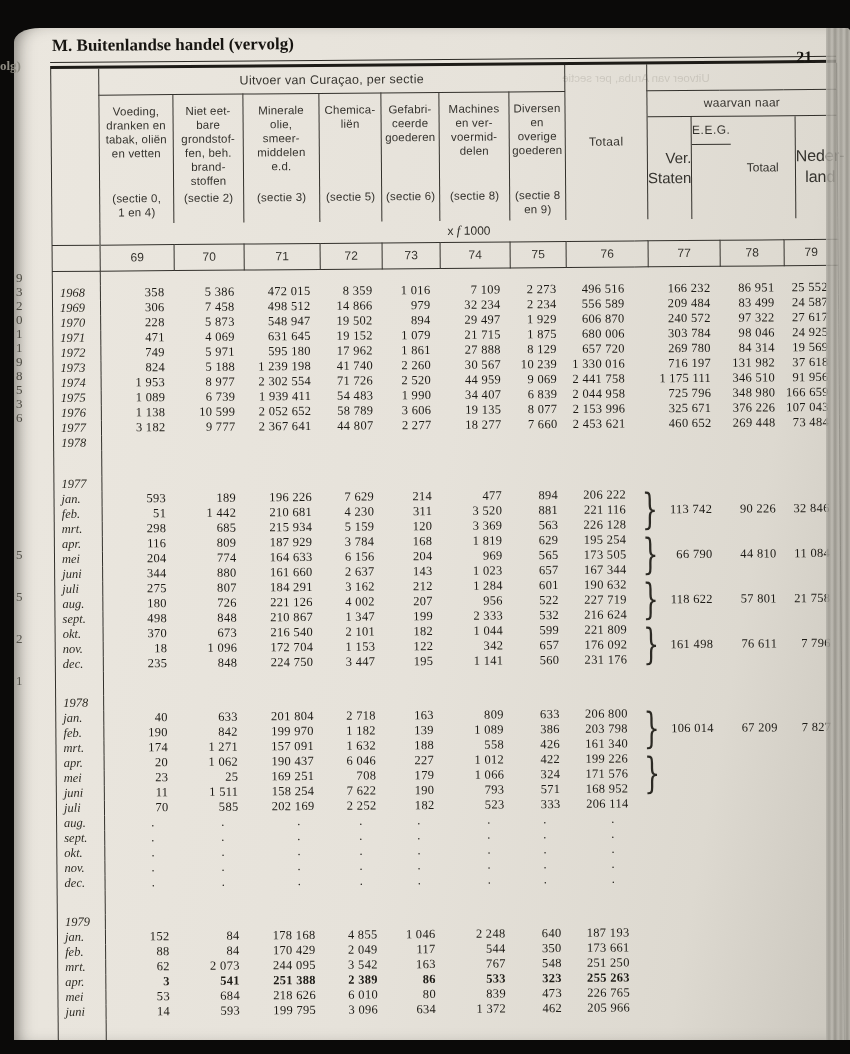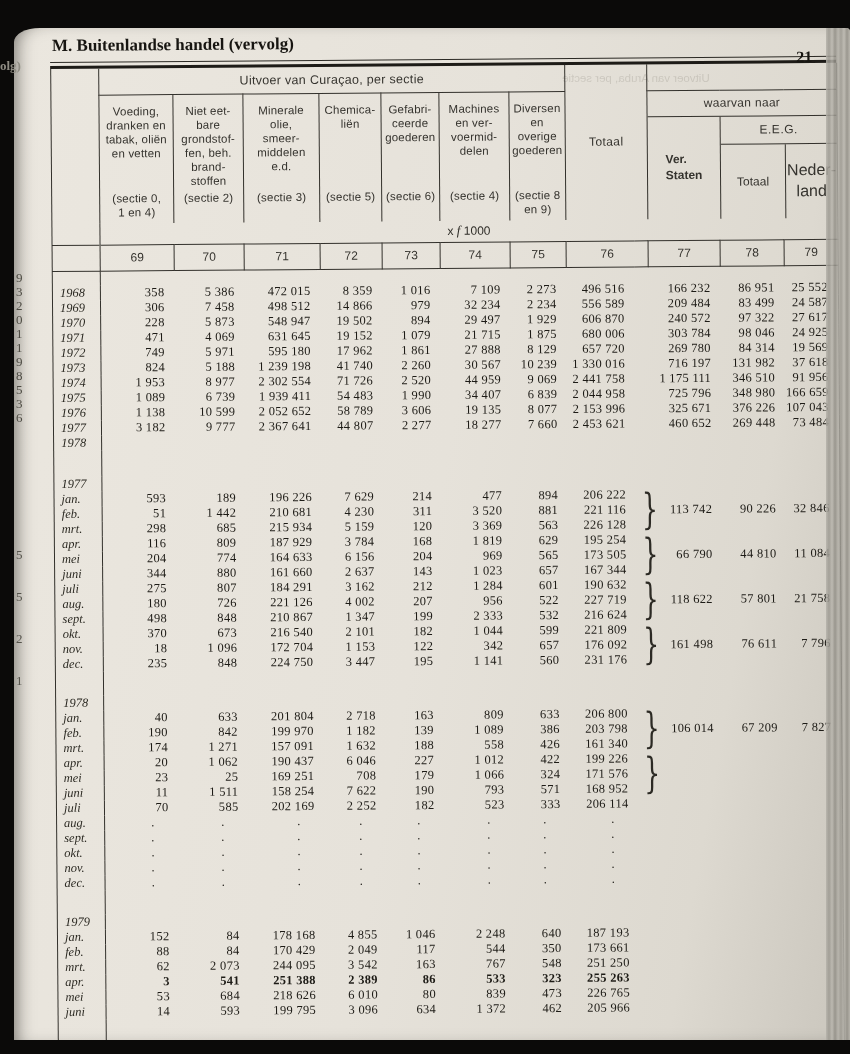--- a/index.html
+++ b/index.html
@@ -31,22 +31,22 @@
   .sec{border-left:1.5px solid #33312c;border-right:1.5px solid #33312c;vertical-align:top;
        font-size:11.5px;line-height:1.22;text-align:center;position:relative;height:128px;letter-spacing:.2px;}
   .sec .lab{white-space:pre-line;padding-top:9px;}
   .sec .sect{position:absolute;top:96px;left:0;width:100%;white-space:pre-line;}
   .tot{border-left:1.5px solid #33312c;border-right:1.5px solid #33312c;
        text-align:center;vertical-align:middle;font-size:12px;letter-spacing:.4px;}
   .wn{border-left:1.5px solid #33312c;vertical-align:top;padding:0;}
   .wn-title{height:25px;line-height:25px;text-align:center;font-size:12px;border-bottom:1.5px solid #33312c;letter-spacing:.3px;}
   .wn-body{display:flex;height:102px;}
   .wn-vs{width:72px;border-right:1.5px solid #33312c;display:flex;align-items:center;justify-content:center;
-         text-align:left;font-size:12px;white-space:pre-line;line-height:1.3;font-weight:bold;}
-  .wn-eeg{flex:1;display:flex;flex-direction:column;}
+         text-align:right;font-size:15px;white-space:pre-line;line-height:1.3;}
+  .wn-eeg{flex:1;display:flex;flex-direction:row;}
   .eeg-t{height:27px;line-height:27px;text-align:center;font-size:12px;border-bottom:1.5px solid #33312c;letter-spacing:.5px;}
   .eeg-b{flex:1;display:flex;}
   .eeg-b .c78{width:64px;border-right:1.5px solid #33312c;display:flex;align-items:center;justify-content:center;font-size:12px;}
   .eeg-b .c79{flex:1;display:flex;align-items:center;justify-content:center;font-size:16px;white-space:pre-line;text-align:center;line-height:1.3;}
   .units-row td{height:21px;text-align:center;font-size:12px;color:#2e2c27;}
   .units-row .u-f{font:italic 13px "Liberation Serif",serif;}
   .num-row td{border:1.5px solid #33312c;height:25px;text-align:center;
               font-size:12px;color:#35332e;font-family:"Liberation Sans",sans-serif;}
   .num-row td.lbl{border-top:1.5px solid #33312c;border-bottom:1.5px solid #33312c;border-left:none;}
   
@@ -156,21 +156,21 @@
                 <div class="lab">Gefabri-
 ceerde
 goederen</div>
                 <div class="sect">(sectie 6)</div>
               </th>
             <th class="sec">
                 <div class="lab">Machines
 en ver-
 voermid-
 delen</div>
-                <div class="sect">(sectie 4)</div>
+                <div class="sect">(sectie 8)</div>
               </th>
             <th class="sec">
                 <div class="lab">Diversen
 en
 overige
 goederen</div>
                 <div class="sect">(sectie 8
 en 9)</div>
               </th>
             <th class="wn" colspan="3">

